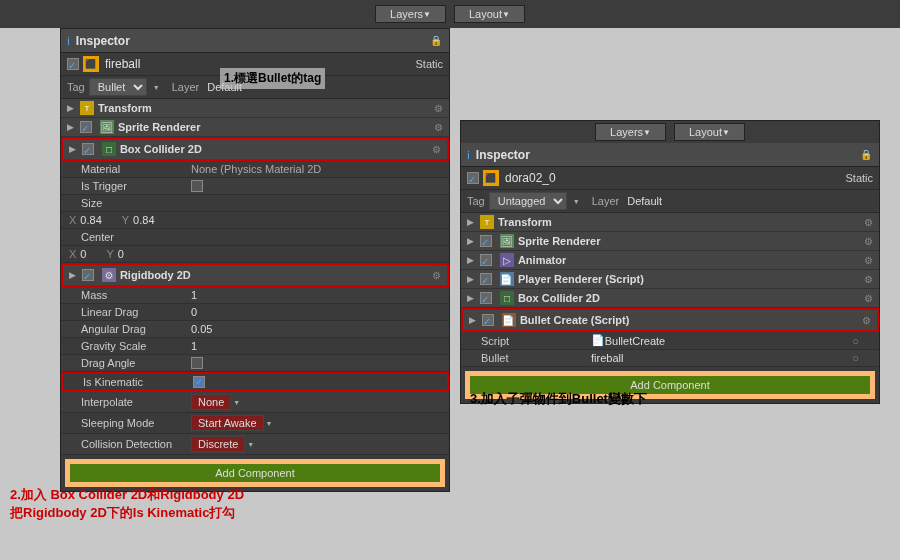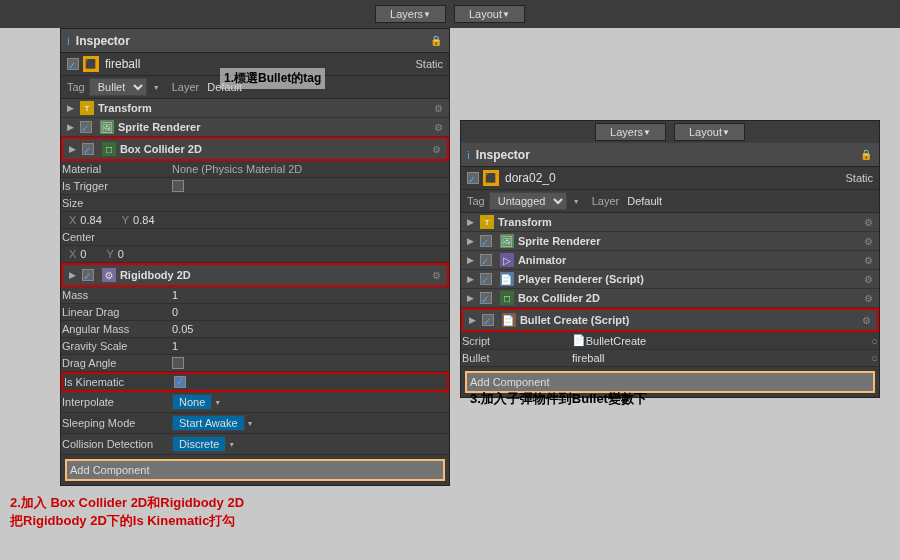--- a/index.html
+++ b/index.html
@@ -147,21 +147,21 @@
     
     .component-header.highlighted {
       border: 2px solid #cc0000;
       background: #444;
     }
 
     
     .prop-row {
       display: flex;
       align-items: center;
-      padding: 2px 1px;
+      padding: 2px 20px;
       border-bottom: 1px solid #2f2f2f;
       background: #3a3a3a;
     }
     .prop-row:nth-child(even) { background: #3d3d3d; }
     .prop-name { color: #ccc; font-size: 11px; width: 110px; flex-shrink: 0; }
     .prop-value { color: #ddd; font-size: 11px; flex: 1; }
     .prop-value-gray { color: #aaa; font-size: 11px; }
     .prop-checkbox {
       width: 12px; height: 12px;
       border: 1px solid #888; background: #555;
@@ -182,23 +182,24 @@
     .size-val { color: #ddd; font-size: 11px; }
 
     
     .prop-row.kinematic-row {
       border: 2px solid #cc0000;
       background: #3a3a3a;
     }
 
     
     .add-component {
-      background: #737373;
-      border: 2px solid #fdba74;
+      background: #4d7c0f;
+      border: 5px solid #fdba74;
       color: #ddd;
+      text-align: center;
       padding: 3px;
       font-size: 11px;
       cursor: pointer;
       margin: 4px;
     }
 
     
     .dropdown-arrow { font-size: 7px; color: #aaa; margin-left: 2px; }
 
     
@@ -241,21 +242,21 @@
 
     .interpolate-select {
       background: #555;
       border: 1px solid #444;
       color: #ddd;
       font-size: 11px;
       padding: 1px 2px;
     }
 
     .none-tag {
-      background: #0369a1;
+      background: #7f1d1d;
       border: 1px solid #444;
       color: #ddd;
       font-size: 11px;
       padding: 1px 6px;
     }
   </style>
 </head>
 <body>
 
 <div class="top-bar">
@@ -372,21 +373,21 @@
 
   <div class="prop-row">
     <span class="prop-name">Mass</span>
     <span class="prop-value">1</span>
   </div>
   <div class="prop-row">
     <span class="prop-name">Linear Drag</span>
     <span class="prop-value">0</span>
   </div>
   <div class="prop-row">
-    <span class="prop-name">Angular Mass</span>
+    <span class="prop-name">Angular Drag</span>
     <span class="prop-value">0.05</span>
   </div>
   <div class="prop-row">
     <span class="prop-name">Gravity Scale</span>
     <span class="prop-value">1</span>
   </div>
   <div class="prop-row">
     <span class="prop-name">Drag Angle</span>
     <span class="prop-checkbox"></span>
   </div>
@@ -529,20 +530,20 @@
 
   <div class="add-component">
     <span>Add Component</span>
   </div>
 </div>
 
 <div class="tag-step-annotation">
   <span>1.標選Bullet的tag</span>
 </div>
 
-<div class="annotation" style="bottom: 30px; left: 10px;">
+<div class="annotation" style="bottom: 38px; left: 10px;">
   <span>2.加入 Box Collider 2D和Rigidbody 2D</span><br>
   <span>把Rigidbody 2D下的Is Kinematic打勾</span>
 </div>
 
 <div class="annotation-right" style="top: 390px; left: 470px;">
   <span>3.加入子彈物件到Bullet變數下</span>
 </div>
 
 </body></html>

